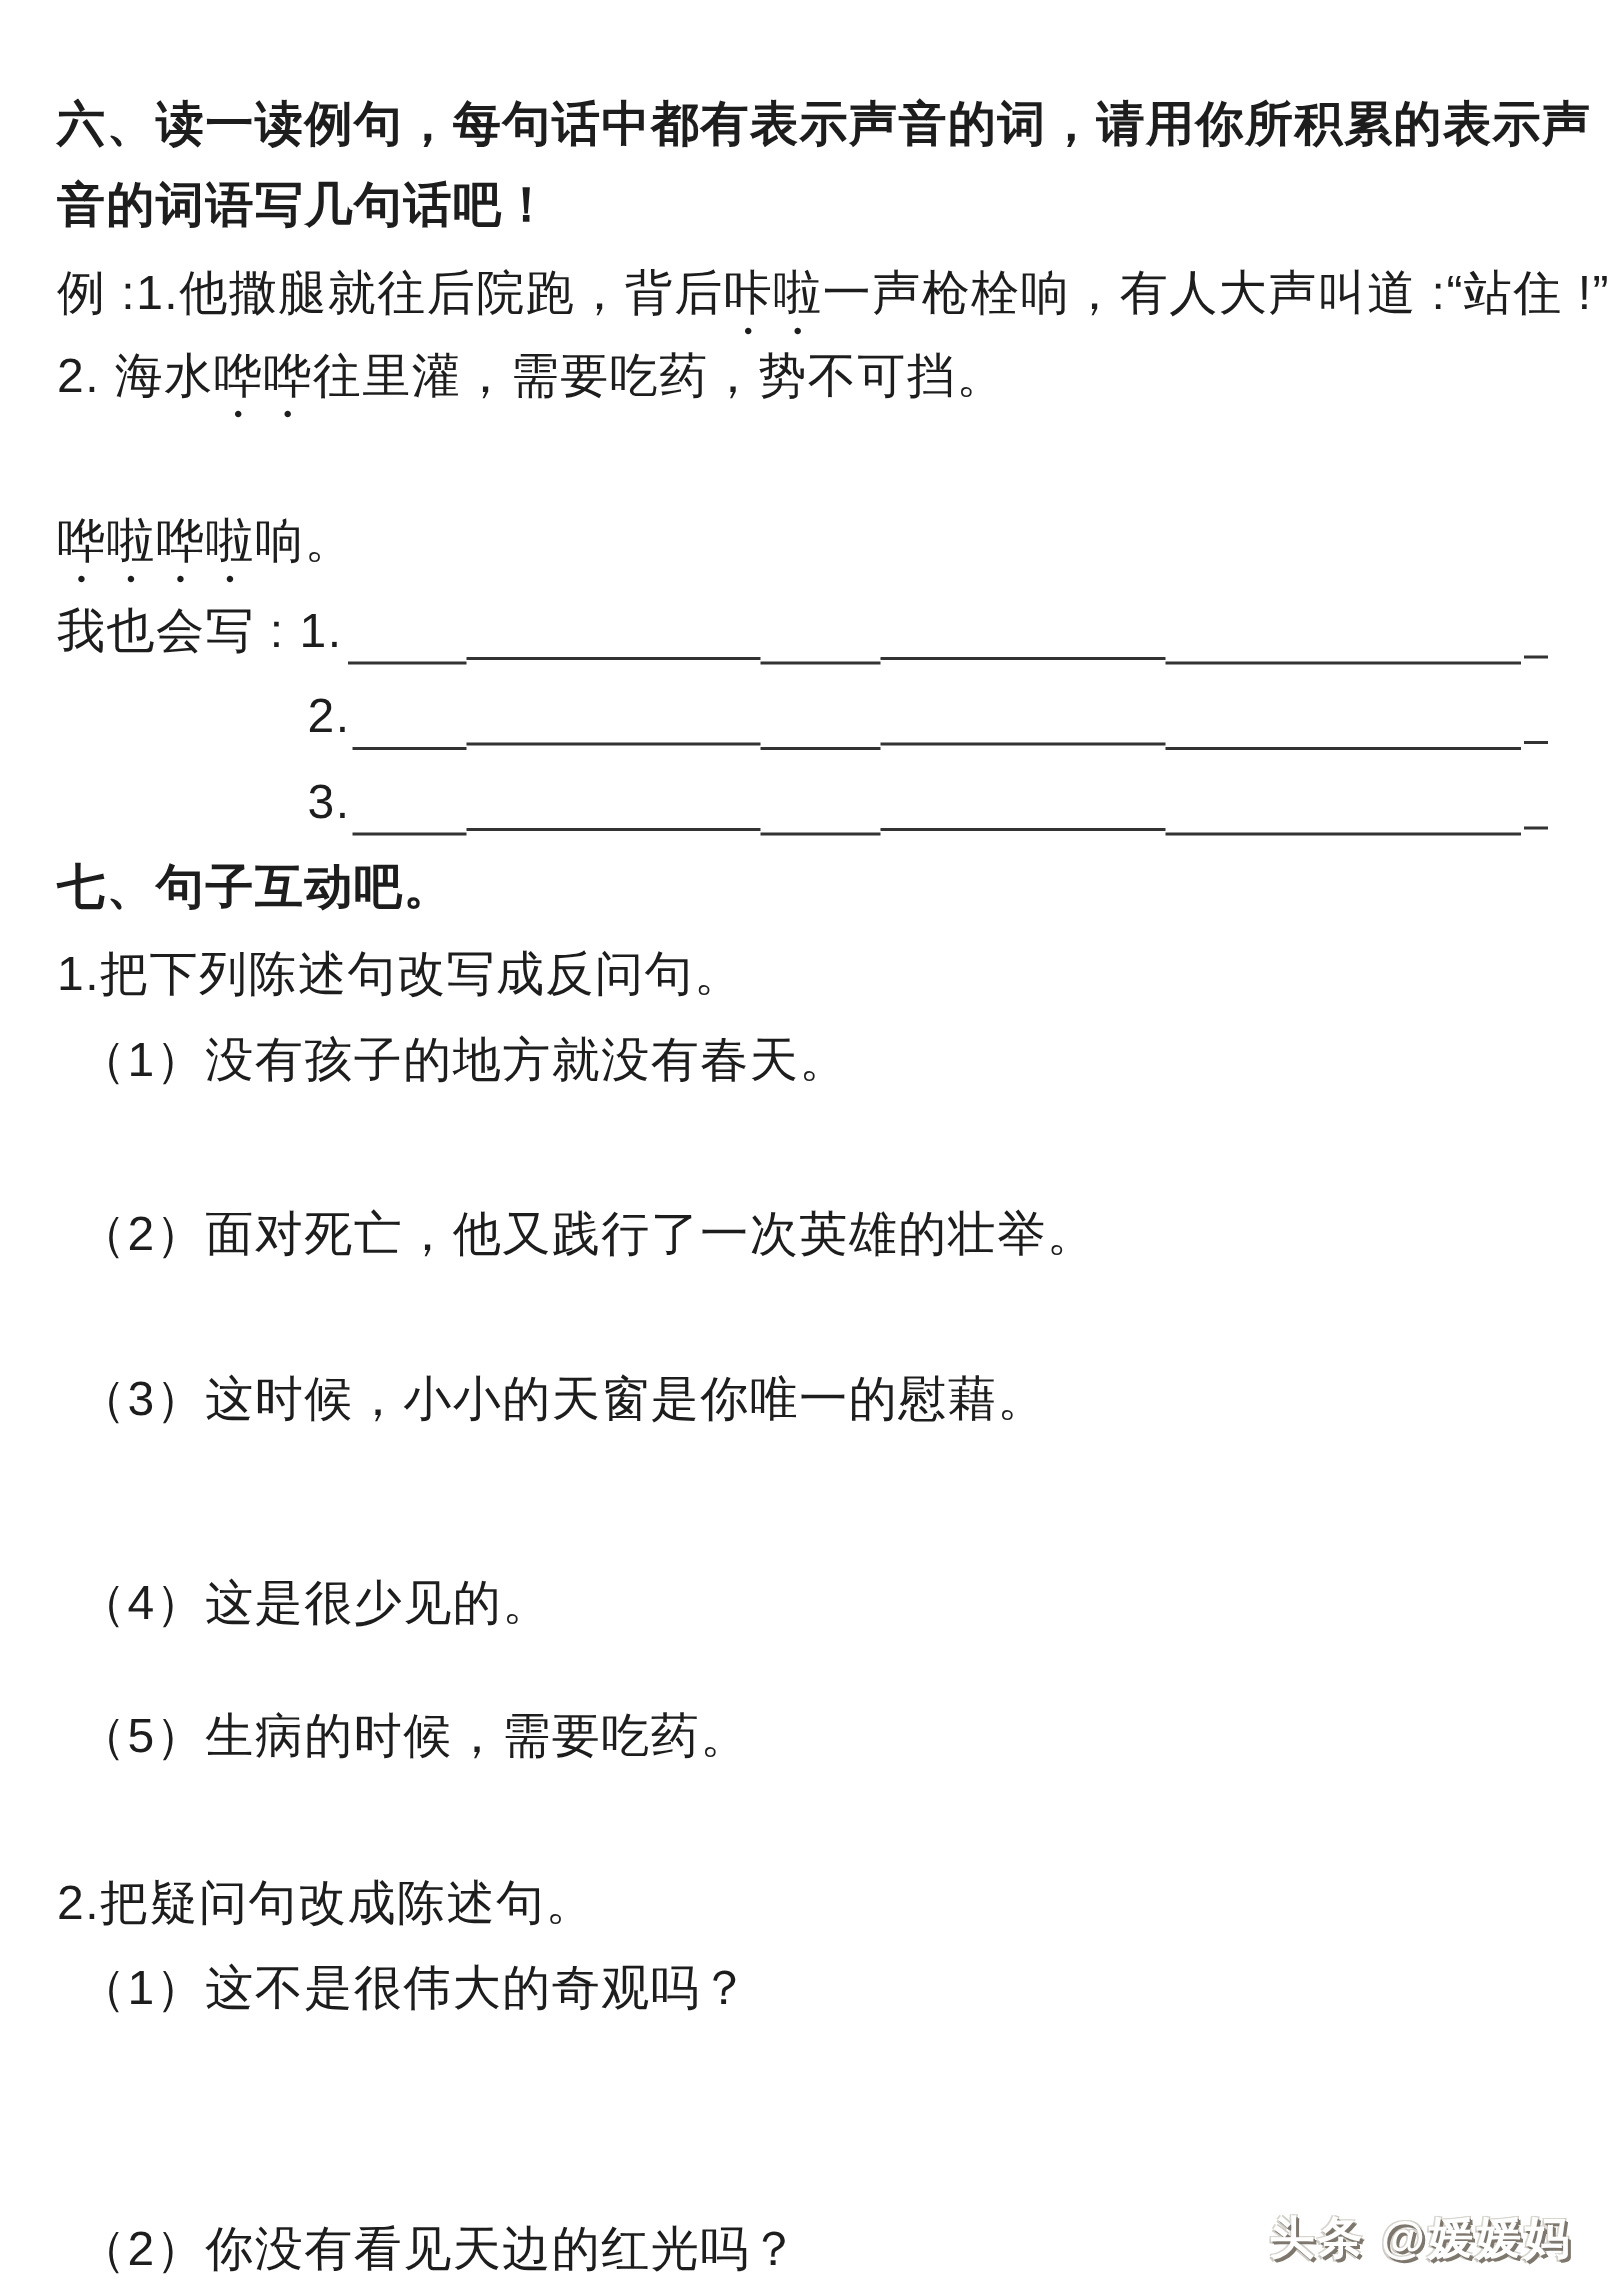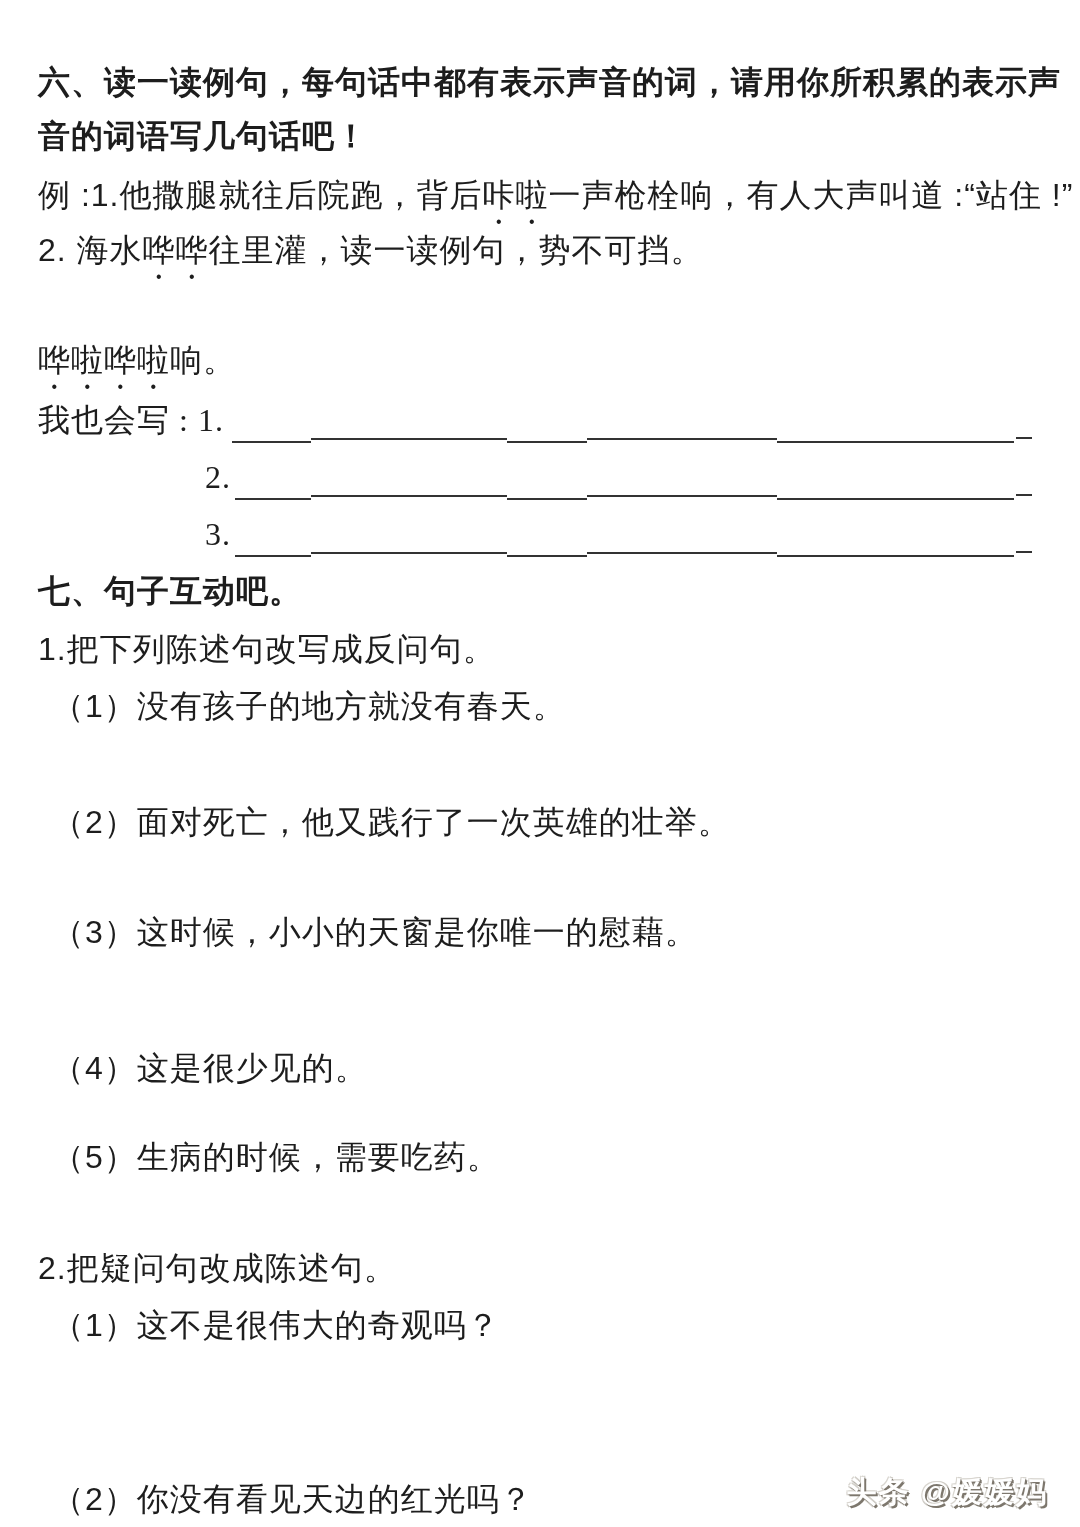--- a/index.html
+++ b/index.html
@@ -8,42 +8,42 @@
     font-family:"Liberation Sans","DejaVu Sans",sans-serif;
     color:var(--text,#1d1d1d);font-size:32px;overflow:hidden;
   }
   .ln{position:absolute;left:38px;white-space:nowrap;line-height:1;letter-spacing:1px;}
   .bold{font-weight:700;}
   .indent{left:52px;}
   .emph{
     text-emphasis:filled dot;-webkit-text-emphasis:filled dot;
     text-emphasis-position:under right;-webkit-text-emphasis-position:under right;
   }
-  .row{position:absolute;left:0;top:0;width:1080px;height:52px;font-family:Liberation Serif, serif;}
+  .row{position:absolute;left:0;top:0;width:1080px;height:52px;}
   .prefix{position:absolute;top:0;line-height:1;white-space:nowrap;letter-spacing:1px;}
   .useg{position:absolute;height:2px;background:var(--underline,#333333);}
   .watermark{
     position:absolute;top:1472px;right:32px;
     font-size:30px;font-weight:700;letter-spacing:2px;white-space:nowrap;
     color:var(--watermark_fill,#ffffff);
     text-shadow:2px 2px 0 var(--watermark_shadow,#7d776d),
                 1px 1px 0 var(--watermark_shadow,#7d776d),
                 -1px -1px 0 #d9d6d0, 1px -1px 0 #cfccc6, -1px 1px 0 #cfccc6;
   }
 </style>
 </head>
 <body>
 
 <div class="page">
 
   <div class="ln bold" style="top:66px">六、读一读例句，每句话中都有表示声音的词，请用你所积累的表示声</div>
   <div class="ln bold" style="top:120px">音的词语写几句话吧！</div>
 
   <div class="ln" style="top:177px"><span>例 :1.他撒腿就往后院跑，背后</span><span class="emph">咔啦</span><span>一声枪栓响，有人大声叫道 :“站住 !”</span></div>
-  <div class="ln" style="top:232px"><span>2. 海水</span><span class="emph">哗哗</span><span>往里灌，读一读例句，势不可挡。</span></div>
+  <div class="ln" style="top:232px"><span>2. 海水</span><span class="emph">哗哗</span><span>往里灌，需要吃药，势不可挡。</span></div>
   <div class="ln" style="top:342px"><span class="emph">哗啦哗啦</span><span>响。</span></div>
 
   <div class="row" style="top:404px">
     <span class="prefix" style="left:38px">我也会写 : 1.</span>
     <i class="useg" style="left:232px;width:79px;top:37px"></i>
     <i class="useg" style="left:311px;width:196px;top:34px"></i>
     <i class="useg" style="left:507px;width:80px;top:37px"></i>
     <i class="useg" style="left:587px;width:190px;top:34px"></i>
     <i class="useg" style="left:777px;width:237px;top:37px"></i>
     <i class="useg" style="left:1016px;width:16px;top:33px"></i>

